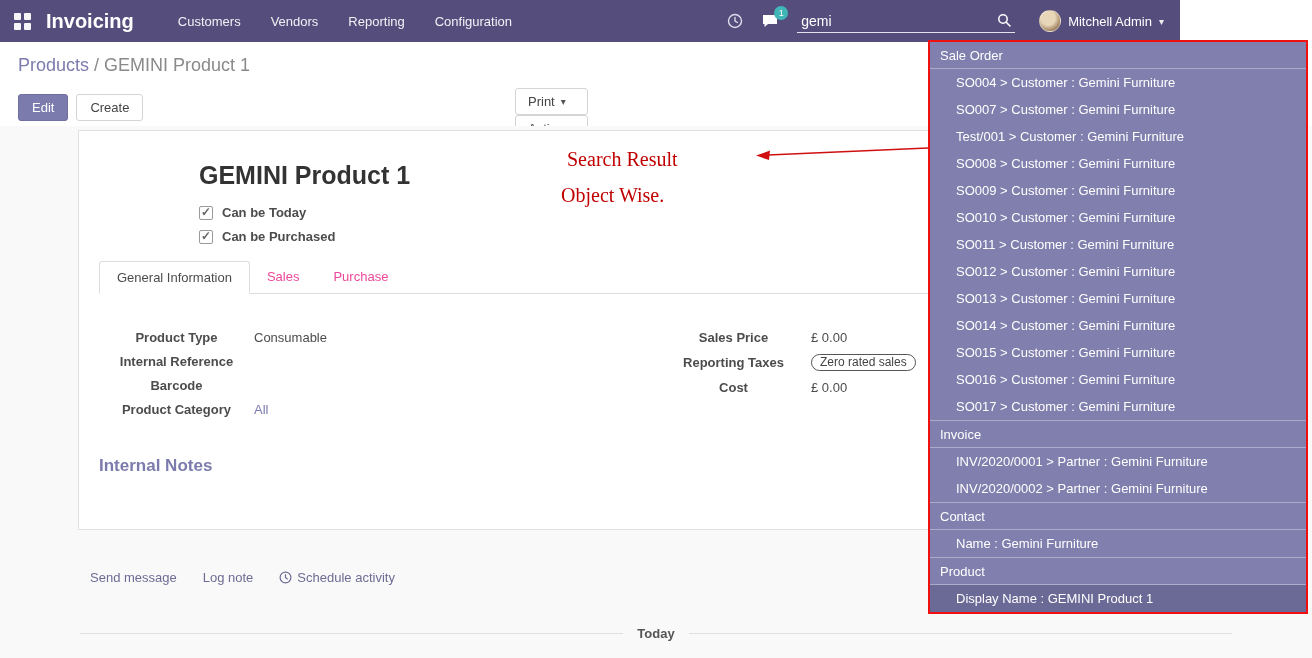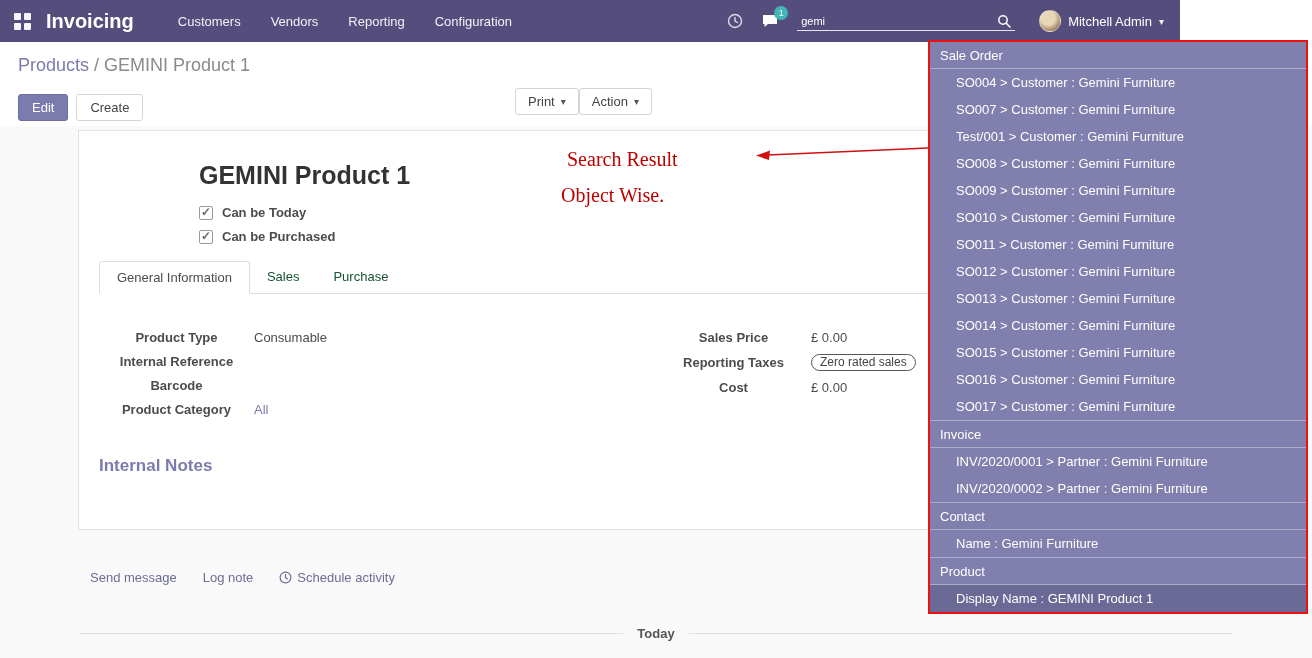--- a/index.html
+++ b/index.html
@@ -10,49 +10,49 @@
   .navbar { position:absolute; top:0; left:0; width:1180px; height:42px; background:#554E7D; display:flex; align-items:center; color:#fff; z-index:40; }
   .apps-icon { width:17px; height:17px; display:grid; grid-template-columns:7px 7px; grid-template-rows:7px 7px; gap:3px; margin:0 15px 0 14px; cursor:pointer; }
   .apps-icon span { background:#ffffff; opacity:.95; border-radius:1px; }
   .brand { font-size:20px; font-weight:bold; margin-right:44px; cursor:pointer; }
   .nav-menu { display:flex; gap:30px; font-size:13px; }
   .nav-menu .nav-item { color:rgba(255,255,255,.92); cursor:pointer; }
   .nav-right { margin-left:auto; display:flex; align-items:center; gap:18px; padding-right:16px; }
   .icon-btn { position:relative; cursor:pointer; display:flex; align-items:center; }
   .chat-badge { position:absolute; top:-7px; right:-9px; background:#41B6B6; color:#fff; font-size:9px; min-width:14px; height:14px; border-radius:7px; display:flex; align-items:center; justify-content:center; padding:0 3px; }
   .nav-search { position:relative; width:218px; margin-right:6px; }
-  .nav-search input { width:100%; background:transparent; border:none; border-bottom:1px solid rgba(255,255,255,.85); color:#fff; font-size:11px; padding:3px 24px 3px 4px; outline:none; font-family:"Liberation Sans", sans-serif; }
+  .nav-search input { width:100%; background:transparent; border:none; border-bottom:1px solid rgba(255,255,255,.85); color:#fff; font-size:14px; padding:3px 24px 3px 4px; outline:none; font-family:"Liberation Sans", sans-serif; }
   .nav-search .mag { position:absolute; right:3px; top:3px; cursor:pointer; }
   .user-menu { display:flex; align-items:center; gap:7px; cursor:pointer; }
   .avatar { width:22px; height:22px; border-radius:50%; background:radial-gradient(circle at 40% 35%, #e8d6b8 0 40%, #9a7c5a 75%, #5d4a36); border:1px solid rgba(255,255,255,.4); }
   .user-name { font-size:13px; }
   .caret-down { font-size:10px; opacity:.9; }
 
   
   .control { position:absolute; top:42px; left:0; width:1060px; height:84px; background:#fff; }
   .breadcrumb { padding:13px 0 0 18px; font-size:18px; }
   .bc-parent { color:#7C7BAD; cursor:pointer; }
   .bc-sep, .bc-current { color:#8a8a8a; }
   .btn-row { position:absolute; top:52px; left:18px; display:flex; gap:8px; }
   .btn { font-size:13px; padding:5px 13px; border-radius:3px; cursor:pointer; font-family:"Liberation Sans", sans-serif; }
   .btn-edit { background:#7C7BAD; color:#fff; border:1px solid #6f6ea0; }
   .btn-create { background:#fff; color:#444; border:1px solid #d5d5d5; }
-  .pa-group { position:absolute; top:46px; left:515px; display:flex; gap:0; }
+  .pa-group { position:absolute; top:46px; left:515px; display:flex; gap:0;flex-direction:column; }
   .btn-white { background:#fff; border:1px solid #d5d5d5; color:#444; padding:5px 12px; font-size:13px; border-radius:3px; cursor:pointer; display:flex; align-items:center; gap:6px; }
 
   
   .content { position:absolute; top:126px; left:0; width:1312px; height:532px; background:#f9f9f9; }
   .sheet { position:absolute; top:130px; left:78px; width:1156px; height:400px; background:#fff; border:1px solid #e2e2e2; z-index:5; }
   .sheet-title { margin:30px 0 0 120px; font-size:25px; font-weight:bold; color:#333; }
   .checks { margin:15px 0 0 120px; }
   .check-row { display:flex; align-items:center; gap:9px; margin-bottom:9px; font-size:13px; font-weight:bold; color:#4c4c4c; }
   .checkbox { width:14px; height:14px; border:1px solid #9a9a9a; background:#fdfdfd; border-radius:2px; position:relative; display:inline-block; }
   .checkbox.checked::after { content:"✓"; position:absolute; left:1px; top:-2px; font-size:12px; color:#666; }
   .tabs { margin:17px 20px 0 20px; border-bottom:1px solid #ddd; display:flex; }
-  .tab { padding:8px 17px; font-size:13px; color:#14532d; cursor:pointer; }
+  .tab { padding:8px 17px; font-size:13px; color:#ec4899; cursor:pointer; }
   .tab.active { background:#fff; border:1px solid #ddd; border-bottom:1px solid #fff; margin-bottom:-1px; color:#4c4c4c; border-radius:3px 3px 0 0; }
   .fields { display:flex; margin:36px 20px 0 20px; }
   .fcol { width:50%; }
   .frow { display:flex; align-items:center; margin-bottom:9px; font-size:13px; min-height:15px;text-align:center; }
   .flabel { width:155px; font-weight:bold; color:#4c4c4c; flex-shrink:0; }
   .fvalue { color:#4c4c4c; }
   .fvalue.link { color:#7C7BAD; cursor:pointer; }
   .pill { border:1px solid #555; border-radius:10px; padding:0 8px 1px; font-size:12px; color:#444; display:inline-block; cursor:pointer; }
   .notes-heading { margin:30px 0 0 20px; font-size:17px; font-weight:bold; color:#7C7BAD; }
 

